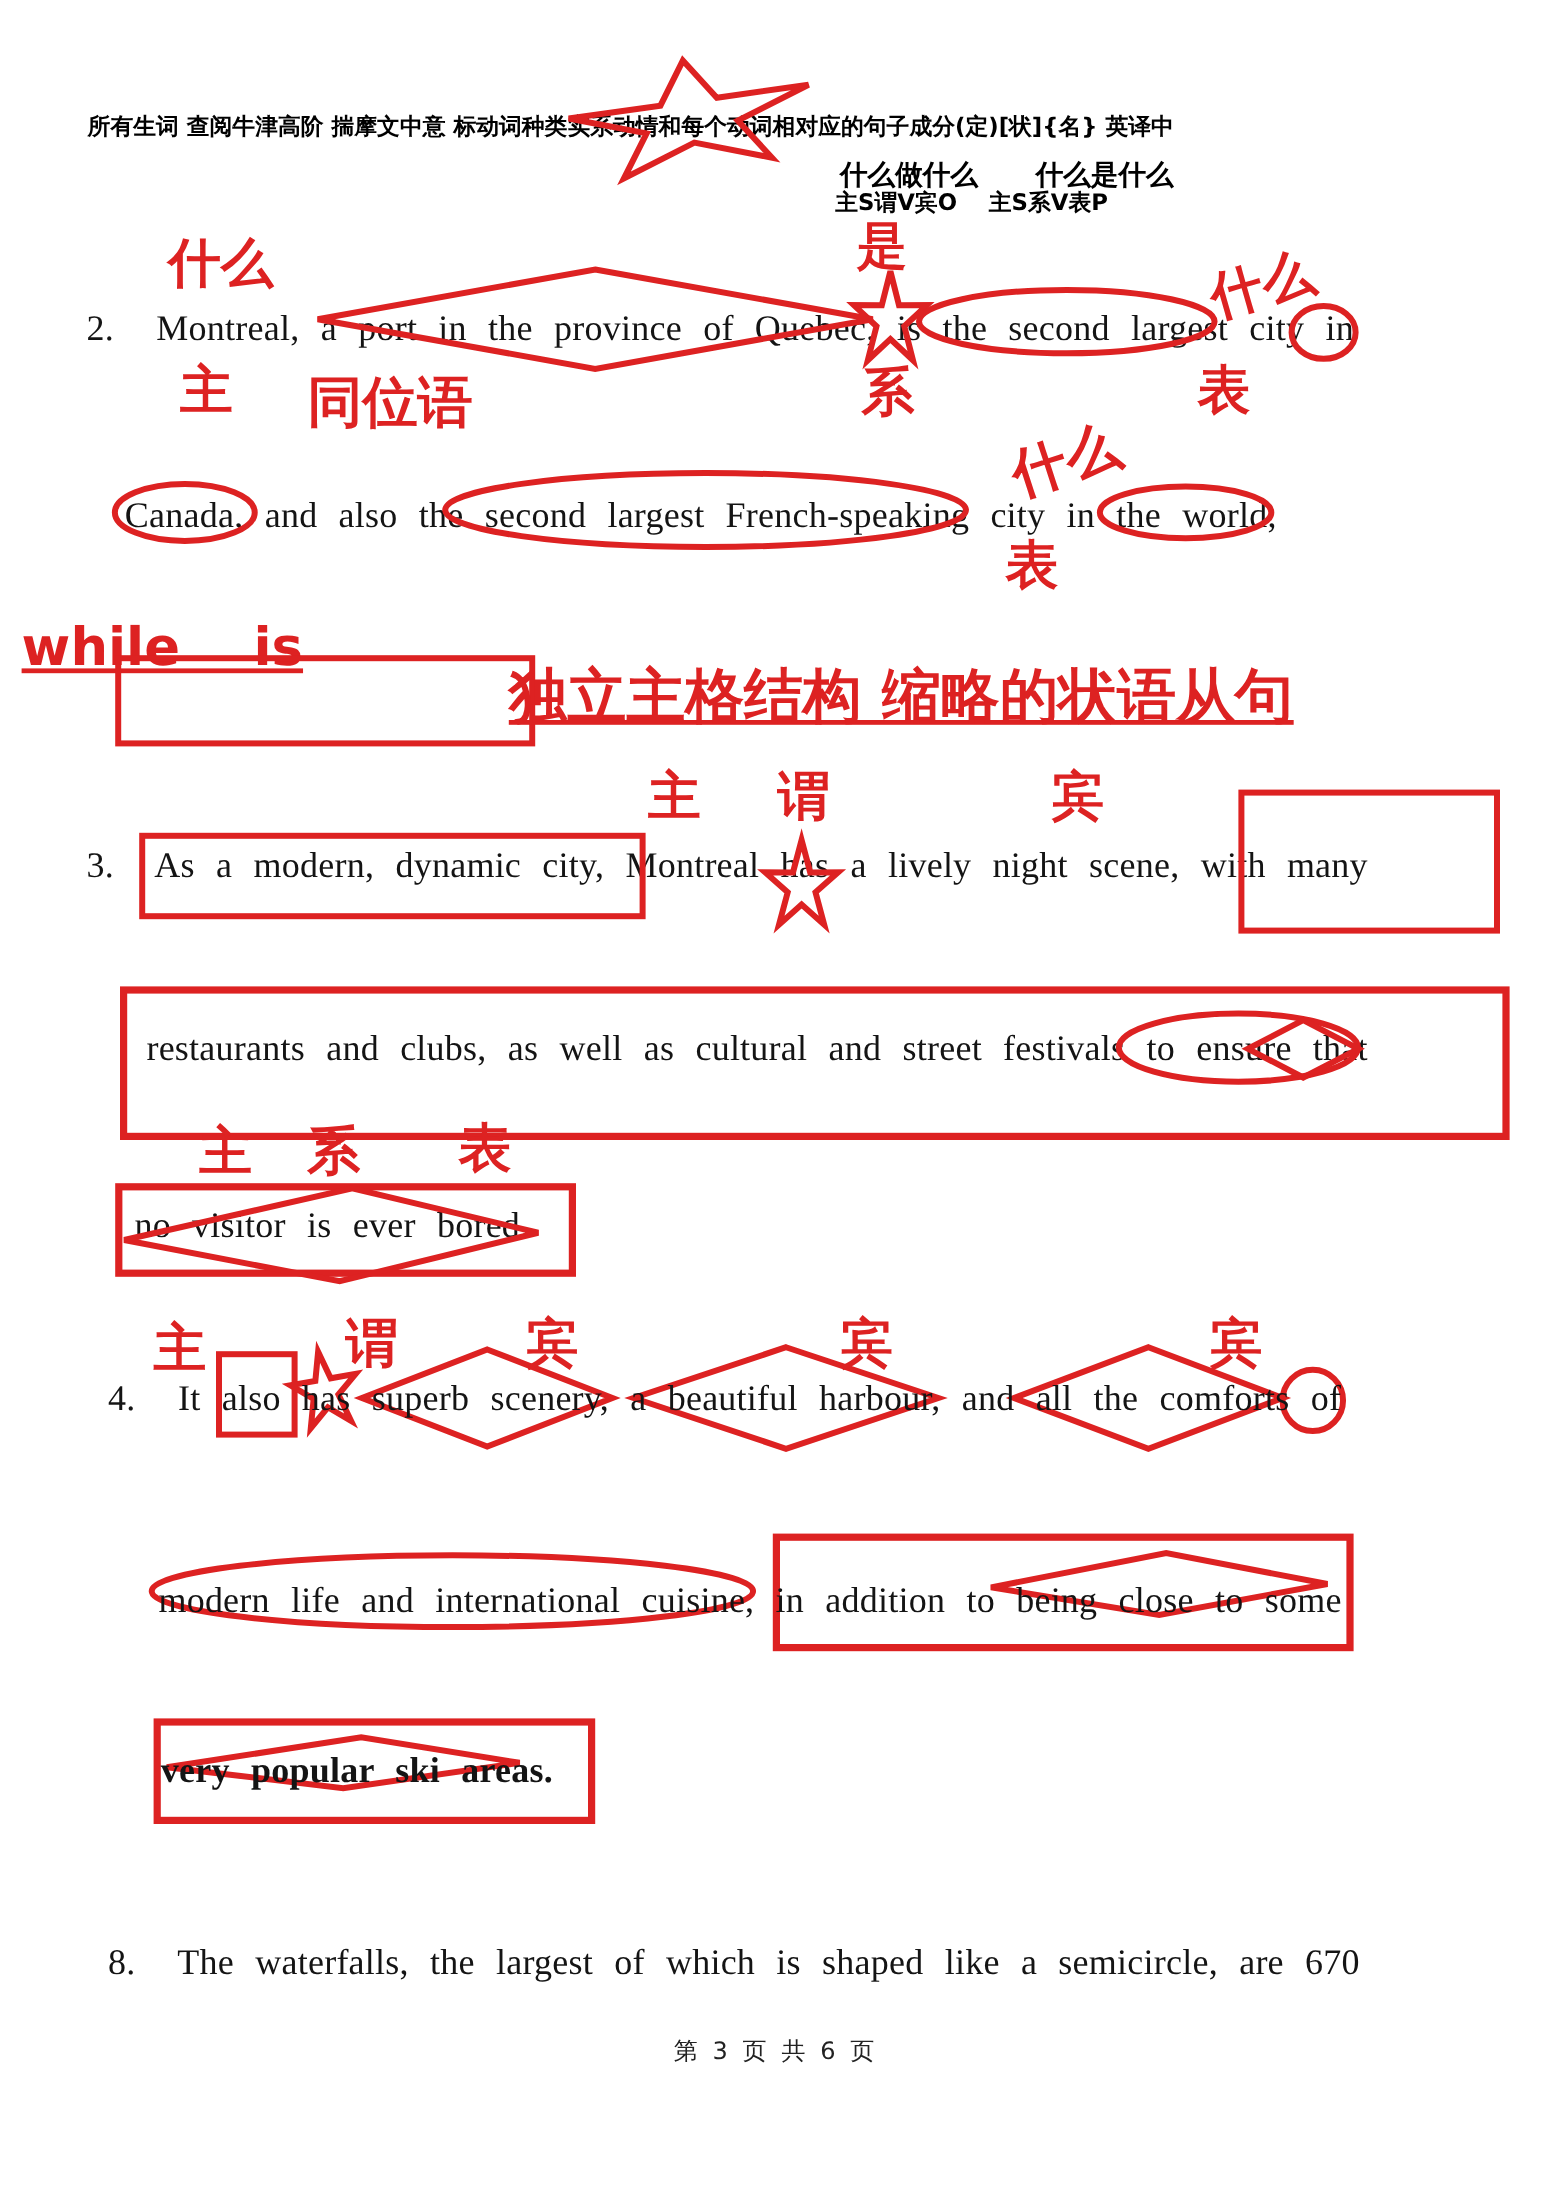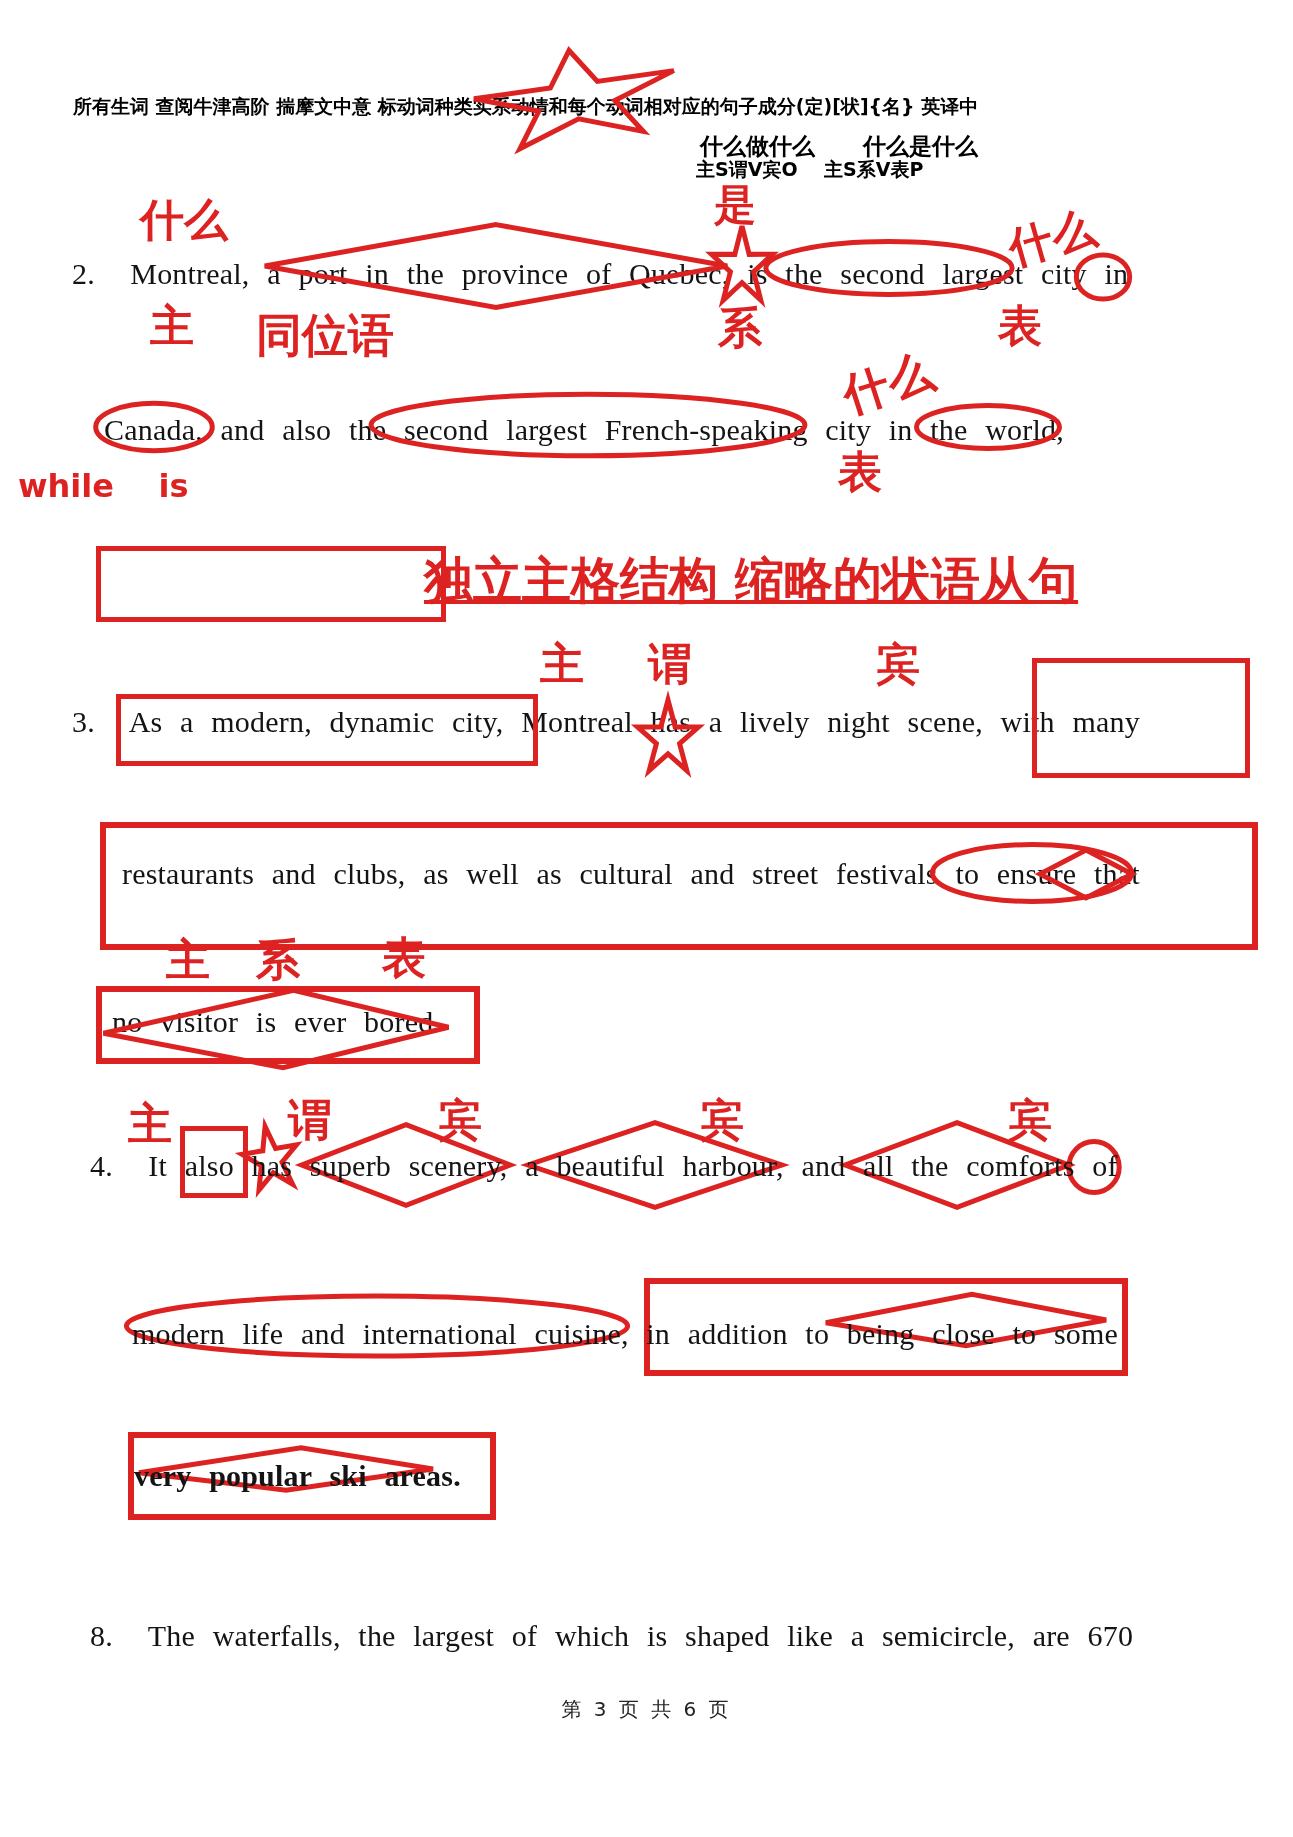--- a/index.html
+++ b/index.html
@@ -30,21 +30,21 @@
   .a-zhu1{left:150px;top:304px;font-size:44px;}
   .a-tongweiyu{left:256px;top:312px;font-size:46px;text-align:center;}
   .a-xi1{left:718px;top:306px;font-size:44px;}
   .a-biao1{left:998px;top:304px;font-size:44px;}
   .s2l2{left:104px;top:412px;}
   .el-canada{left:92px;top:400px;width:124px;height:54px;}
   .el-s2b{left:362px;top:390px;width:452px;height:70px;}
   .a-shenme3{left:842px;top:360px;font-size:46px;transform:rotate(-18deg);}
   .el-world{left:912px;top:402px;width:152px;height:50px;}
   .a-biao2{left:838px;top:450px;font-size:44px;}
-  .a-while{left:18px;top:470px;font-size:32px;}
+  .a-while{left:18px;top:518px;font-size:44px;text-decoration:underline;}
   .bx-paris{left:96px;top:546px;width:340px;height:66px;}
   .s2l3{left:112px;top:560px;}
   .a-duli{left:424px;top:556px;font-size:49px;text-decoration:underline;}
   .a-because{left:664px;top:606px;font-size:48px;}
   
   .a-zhu2{left:540px;top:642px;font-size:44px;}
   .a-wei1{left:648px;top:642px;font-size:44px;}
   .a-bin1{left:876px;top:642px;font-size:44px;}
   .s3l1{left:72px;top:704px;}
   .bx-as{left:116px;top:694px;width:412px;height:62px;}

